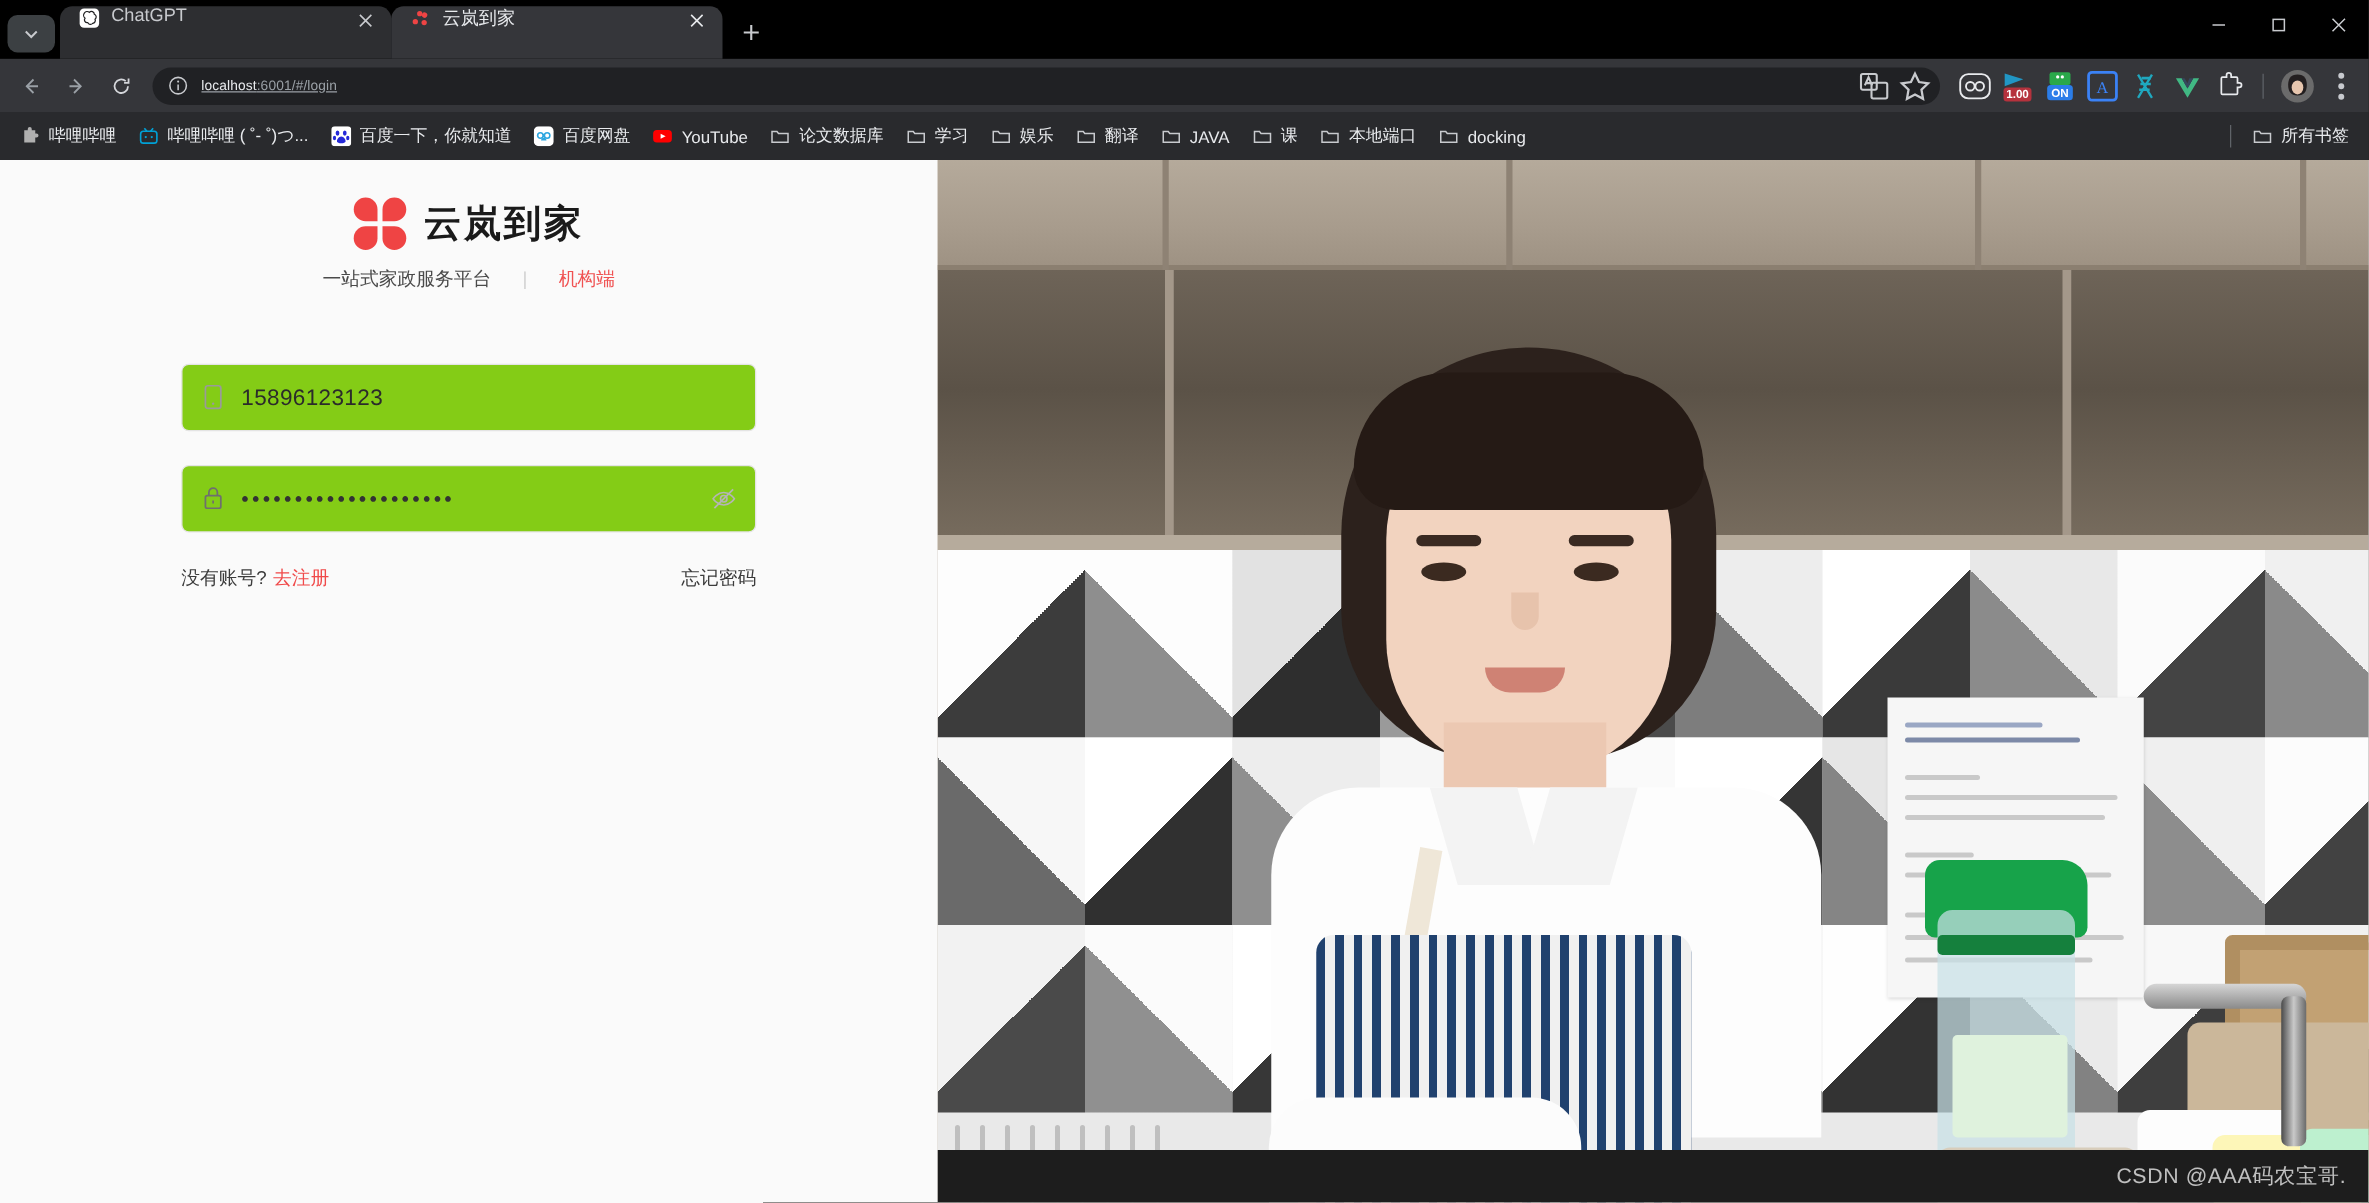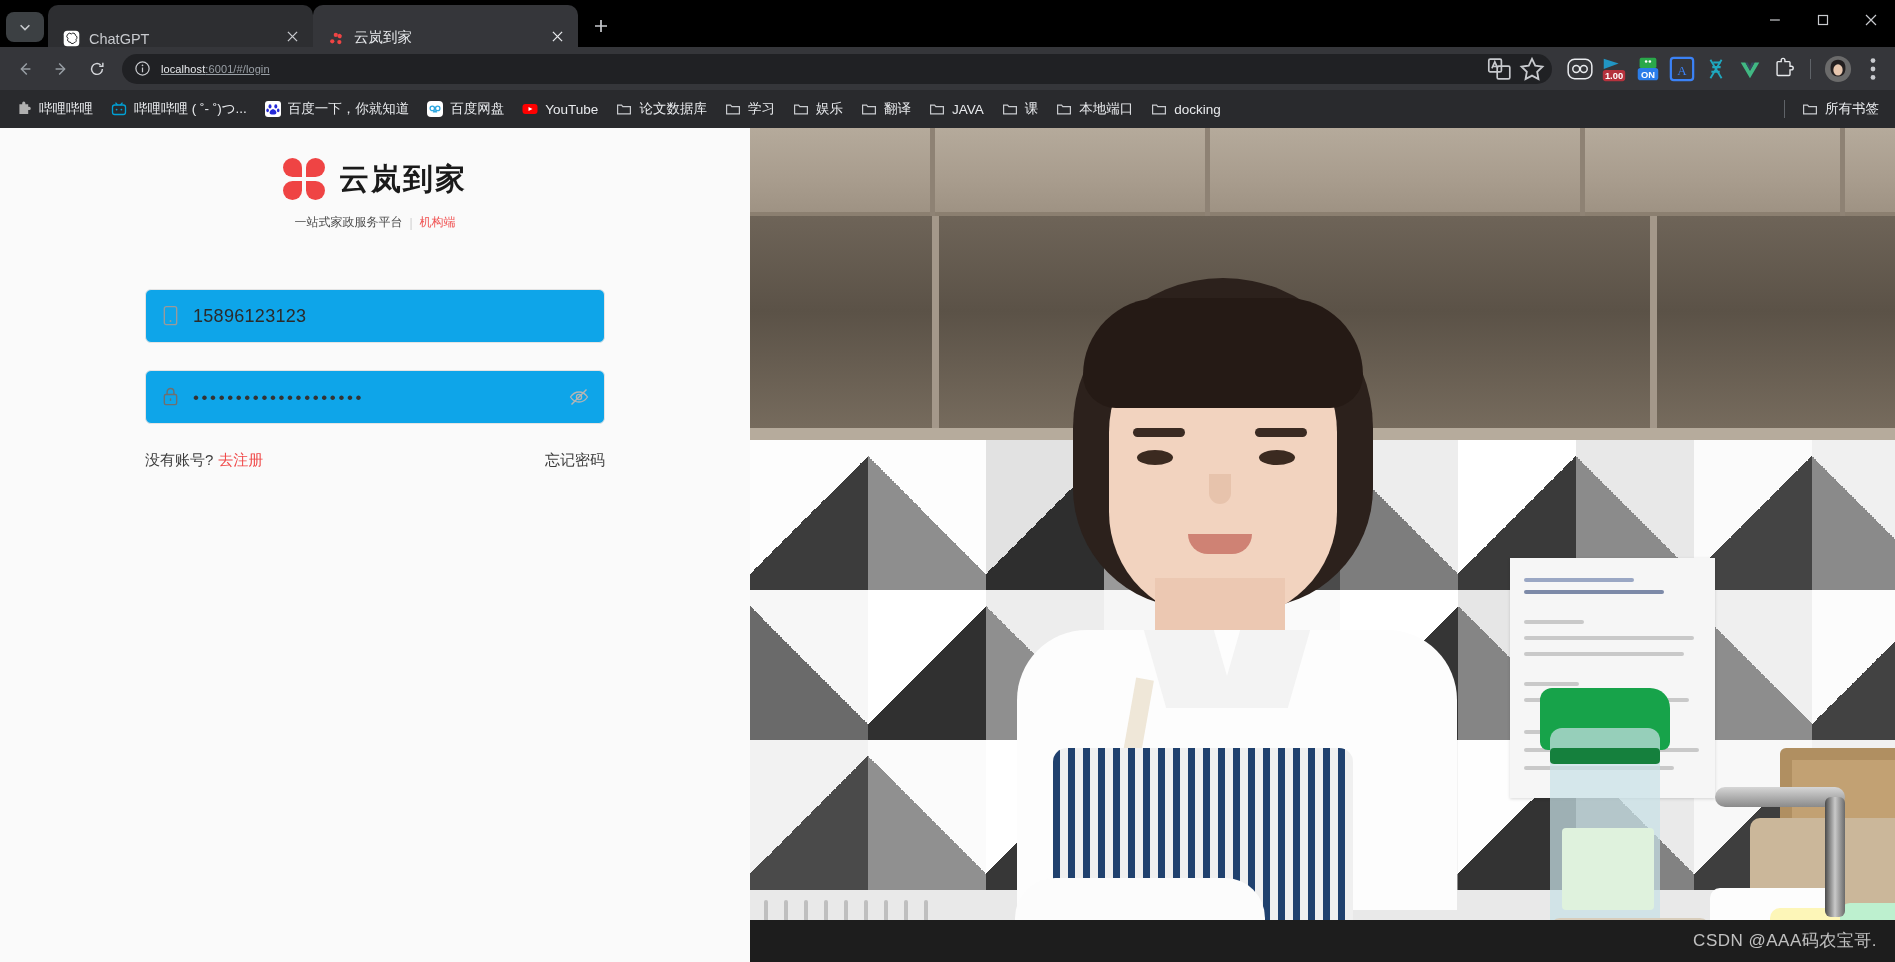--- a/index.html
+++ b/index.html
@@ -18,22 +18,22 @@
     height: 47px; background: #000000; display: flex; align-items: flex-end;
     position: relative; flex: 0 0 47px;
   }
   .tab-list-btn {
     width: 38px; height: 30px; margin: 0 4px 5px 6px; border-radius: 8px;
     background:#3c4043; display:flex; align-items:center; justify-content:center;
     cursor: pointer;
   }
   .tab-list-btn svg { width: 14px; height: 14px; }
   .tab {
-    height: 42px; width: 265px; display:flex; align-items:flex-end;
-    padding: 16px 10px 0 14px; border-radius: 10px 10px 0 0;
+    height: 42px; width: 265px; display:flex; align-items:flex-start;
+    padding: 0 10px 0 14px; border-radius: 10px 10px 0 0;
     position: relative; cursor: pointer; color:#c8cace;
     font-size: 14.5px; gap: 9px;
   }
   .tab.inactive { background:#2d2e31; }
   .tab.active { background:#35363a; color:#e8eaed; }
   .tab .favicon { width: 18px; height: 18px; flex:0 0 18px; display:flex; align-items:center; justify-content:center; }
   .tab .tab-title { flex:1; white-space: nowrap; overflow:hidden; text-overflow: ellipsis; }
   .tab .tab-close { width: 22px; height:22px; border-radius:50%; display:flex; align-items:center; justify-content:center; flex:0 0 22px; }
   .tab .tab-close svg { width:11px; height:11px; }
   .newtab {
@@ -92,27 +92,27 @@
 
   .brand { display:flex; flex-direction:column; align-items:center; margin-bottom: 58px; }
   .brand-row { display:flex; align-items:center; gap: 14px; }
   .logo-mark { width: 42px; height: 42px; position:relative; flex:0 0 42px; }
   .petal { position:absolute; width:19px; height:19px; background:#ef4444; }
   .petal.tl { left:0;  top:0;  border-radius: 50% 50% 0 50%; transform: rotate(0deg);}
   .petal.tr { right:0; top:0;  border-radius: 50% 50% 50% 0;}
   .petal.bl { left:0;  bottom:0;border-radius: 50% 0 50% 50%;}
   .petal.br { right:0; bottom:0;border-radius: 0 50% 50% 50%;}
   .brand-name { font-size: 30px; font-weight: 700; color:#1a1a1a; letter-spacing: 2px; font-family:"DejaVu Sans","Liberation Sans",sans-serif;}
-  .brand-sub { margin-top: 14px; font-size: 12px; color:#4a4a4a; display:flex; align-items:center; gap:7px;}
+  .brand-sub { margin-top: 14px; font-size: 15px; color:#4a4a4a; display:flex; align-items:center; gap:25px;}
   .brand-sub .vbar { color:#d0d0d0; }
   .brand-sub .tag { color:#f05252; }
 
   .form { width: 460px; display:flex; flex-direction:column; }
   .field {
-    height: 54px; background:#0ea5e9; border:1px solid #e4e4e4; border-radius: 6px;
+    height: 54px; background:#84cc16; border:1px solid #e4e4e4; border-radius: 6px;
     display:flex; align-items:center; padding: 0 14px 0 16px; margin-bottom: 27px;
     gap: 14px;
   }
   .field .f-ico { width: 17px; height: 19px; flex: 0 0 17px; display:flex; align-items:center; justify-content:center; }
   .field input {
     flex:1; border:none; outline:none; background:transparent;
     font-size: 18px; color:#2b2b2b; font-family:"Liberation Sans","DejaVu Sans",sans-serif;
     min-width:0; letter-spacing: 0.3px;
   }
   .field input::placeholder { color:#b8b8b8; }

